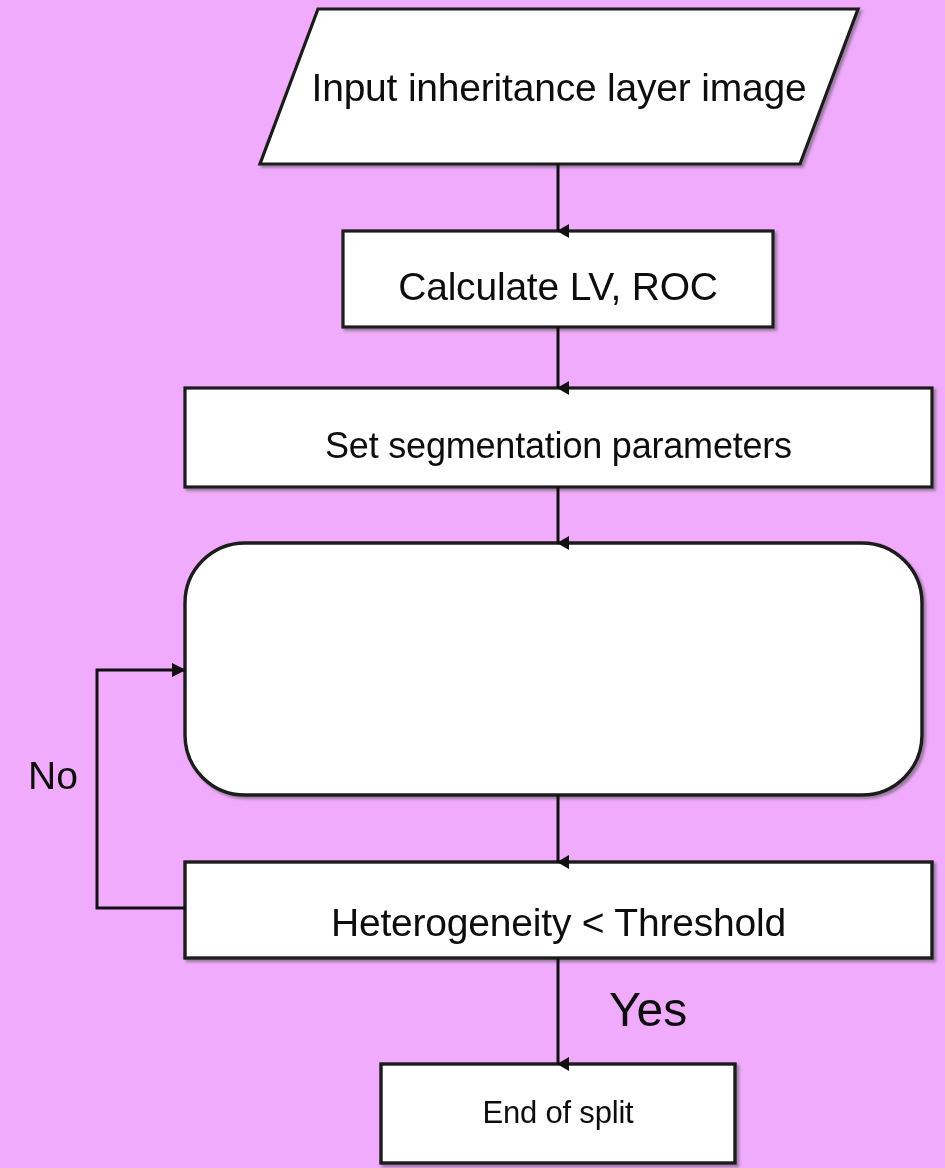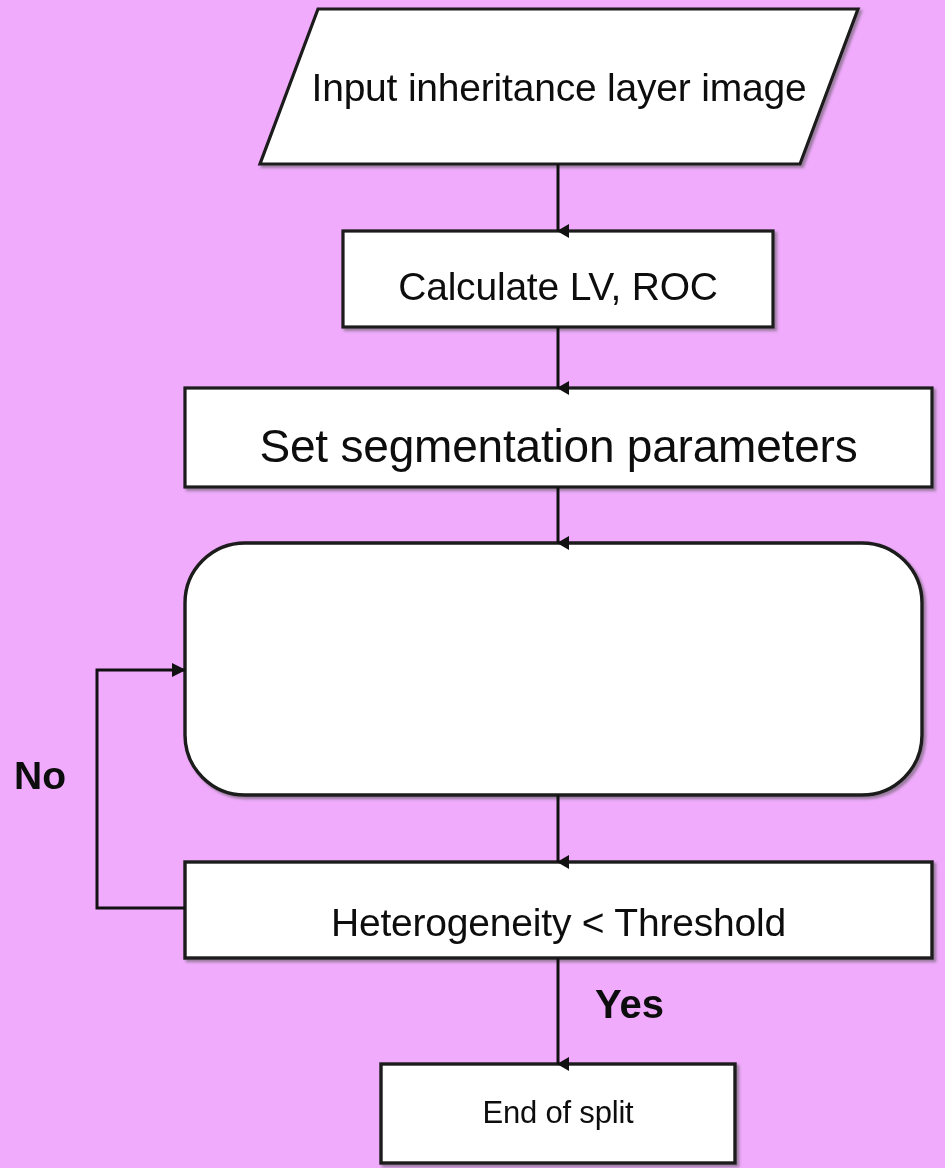--- a/index.html
+++ b/index.html
@@ -41,35 +41,36 @@
     font-weight: 400;
     line-height: 1.18;
     letter-spacing: -0.2px;
     -webkit-font-smoothing: antialiased;
     pointer-events: none;
   }
   .edge-label {
     position: absolute;
     color: #0d0d0d;
     font-family: "Liberation Sans", sans-serif;
-    font-weight: 700;
+    font-weight: 400;
     white-space: nowrap;
     pointer-events: none;
+    margin-left: 14px;
   }
 
   
   #t-input      { left: 268px; top: 14px;   width: 582px; height: 148px; font-size: 39px; padding: 0 34px; box-sizing: border-box; }
   #t-calculate  { left: 343px; top: 231px;  width: 430px; height: 112px;  font-size: 39px; }
-  #t-setparams  { left: 185px; top: 388px;  width: 747px; height: 116px;  font-size: 46px; }
+  #t-setparams  { left: 185px; top: 388px;  width: 747px; height: 116px;  font-size: 36px; }
   #t-nthsplit   { left: 200px; top: 546px;  width: 707px; height: 249px; font-size: 38px; padding: 0 14px; box-sizing: border-box; }
   #t-decision   { left: 185px; top: 862px;  width: 747px; height: 96px;  font-size: 39px; margin-top: 13px; }
   #t-end        { left: 381px; top: 1064px; width: 354px; height: 99px;  font-size: 31px; }
 
   #lbl-no  { left: 14px;  top: 754px; font-size: 39px; }
-  #lbl-yes { left: 595px; top: 982px; font-size: 40px; }
+  #lbl-yes { left: 595px; top: 982px; font-size: 48px; }
 </style>
 </head>
 <body>
 
 <div id="flowchart">
 
   <svg id="edges" viewBox="0 0 945 1168" width="945" height="1168" xmlns="http://www.w3.org/2000/svg">
     <defs>
       <marker id="arrowDown" markerWidth="14" markerHeight="12" refX="7" refY="11" orient="auto" markerUnits="userSpaceOnUse">
         <path d="M 0 0 L 14 0 L 7 12 Z" fill="#111111"></path>

